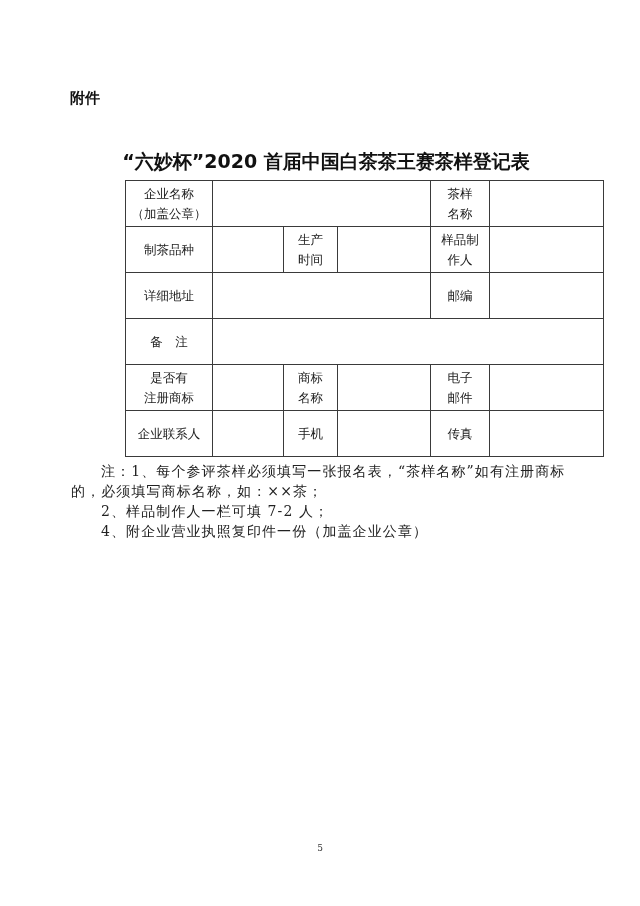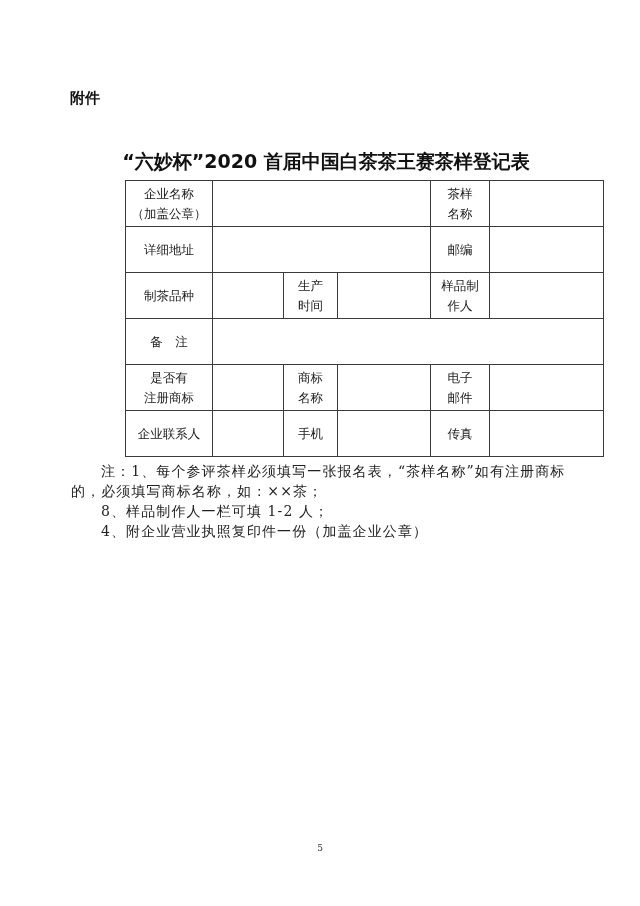--- a/index.html
+++ b/index.html
@@ -110,38 +110,38 @@
       </td>
       <td class="field" colspan="3"></td>
       <td class="label">
         <span class="line">茶样</span>
         <span class="line">名称</span>
       </td>
       <td class="field"></td>
     </tr>
 
     <tr>
-      <td class="label">详细地址</td>
-      <td class="field" colspan="3"></td>
-      <td class="label">邮编</td>
-      <td class="field"></td>
-    </tr>
-
-    <tr>
       <td class="label">制茶品种</td>
       <td class="field"></td>
       <td class="label">
         <span class="line">生产</span>
         <span class="line">时间</span>
       </td>
       <td class="field"></td>
       <td class="label">
         <span class="line">样品制</span>
         <span class="line">作人</span>
       </td>
+      <td class="field"></td>
+    </tr>
+
+    <tr>
+      <td class="label">详细地址</td>
+      <td class="field" colspan="3"></td>
+      <td class="label">邮编</td>
       <td class="field"></td>
     </tr>
 
     <tr>
       <td class="label">备　注</td>
       <td class="field" colspan="5"></td>
     </tr>
 
     <tr>
       <td class="label">
@@ -168,17 +168,17 @@
       <td class="field"></td>
       <td class="label">传真</td>
       <td class="field"></td>
     </tr>
   </tbody>
 </table>
 
 <div class="notes">
   <span class="note-line indent">注：1、每个参评茶样必须填写一张报名表，“茶样名称”如有注册商标</span>
   <span class="note-line">的，必须填写商标名称，如：××茶；</span>
-  <span class="note-line indent">8、样品制作人一栏可填 1-2 人；</span>
+  <span class="note-line indent">2、样品制作人一栏可填 7-2 人；</span>
   <span class="note-line indent">4、附企业营业执照复印件一份（加盖企业公章）</span>
 </div>
 
 <div class="page-number">5</div>
 
 </body></html>

